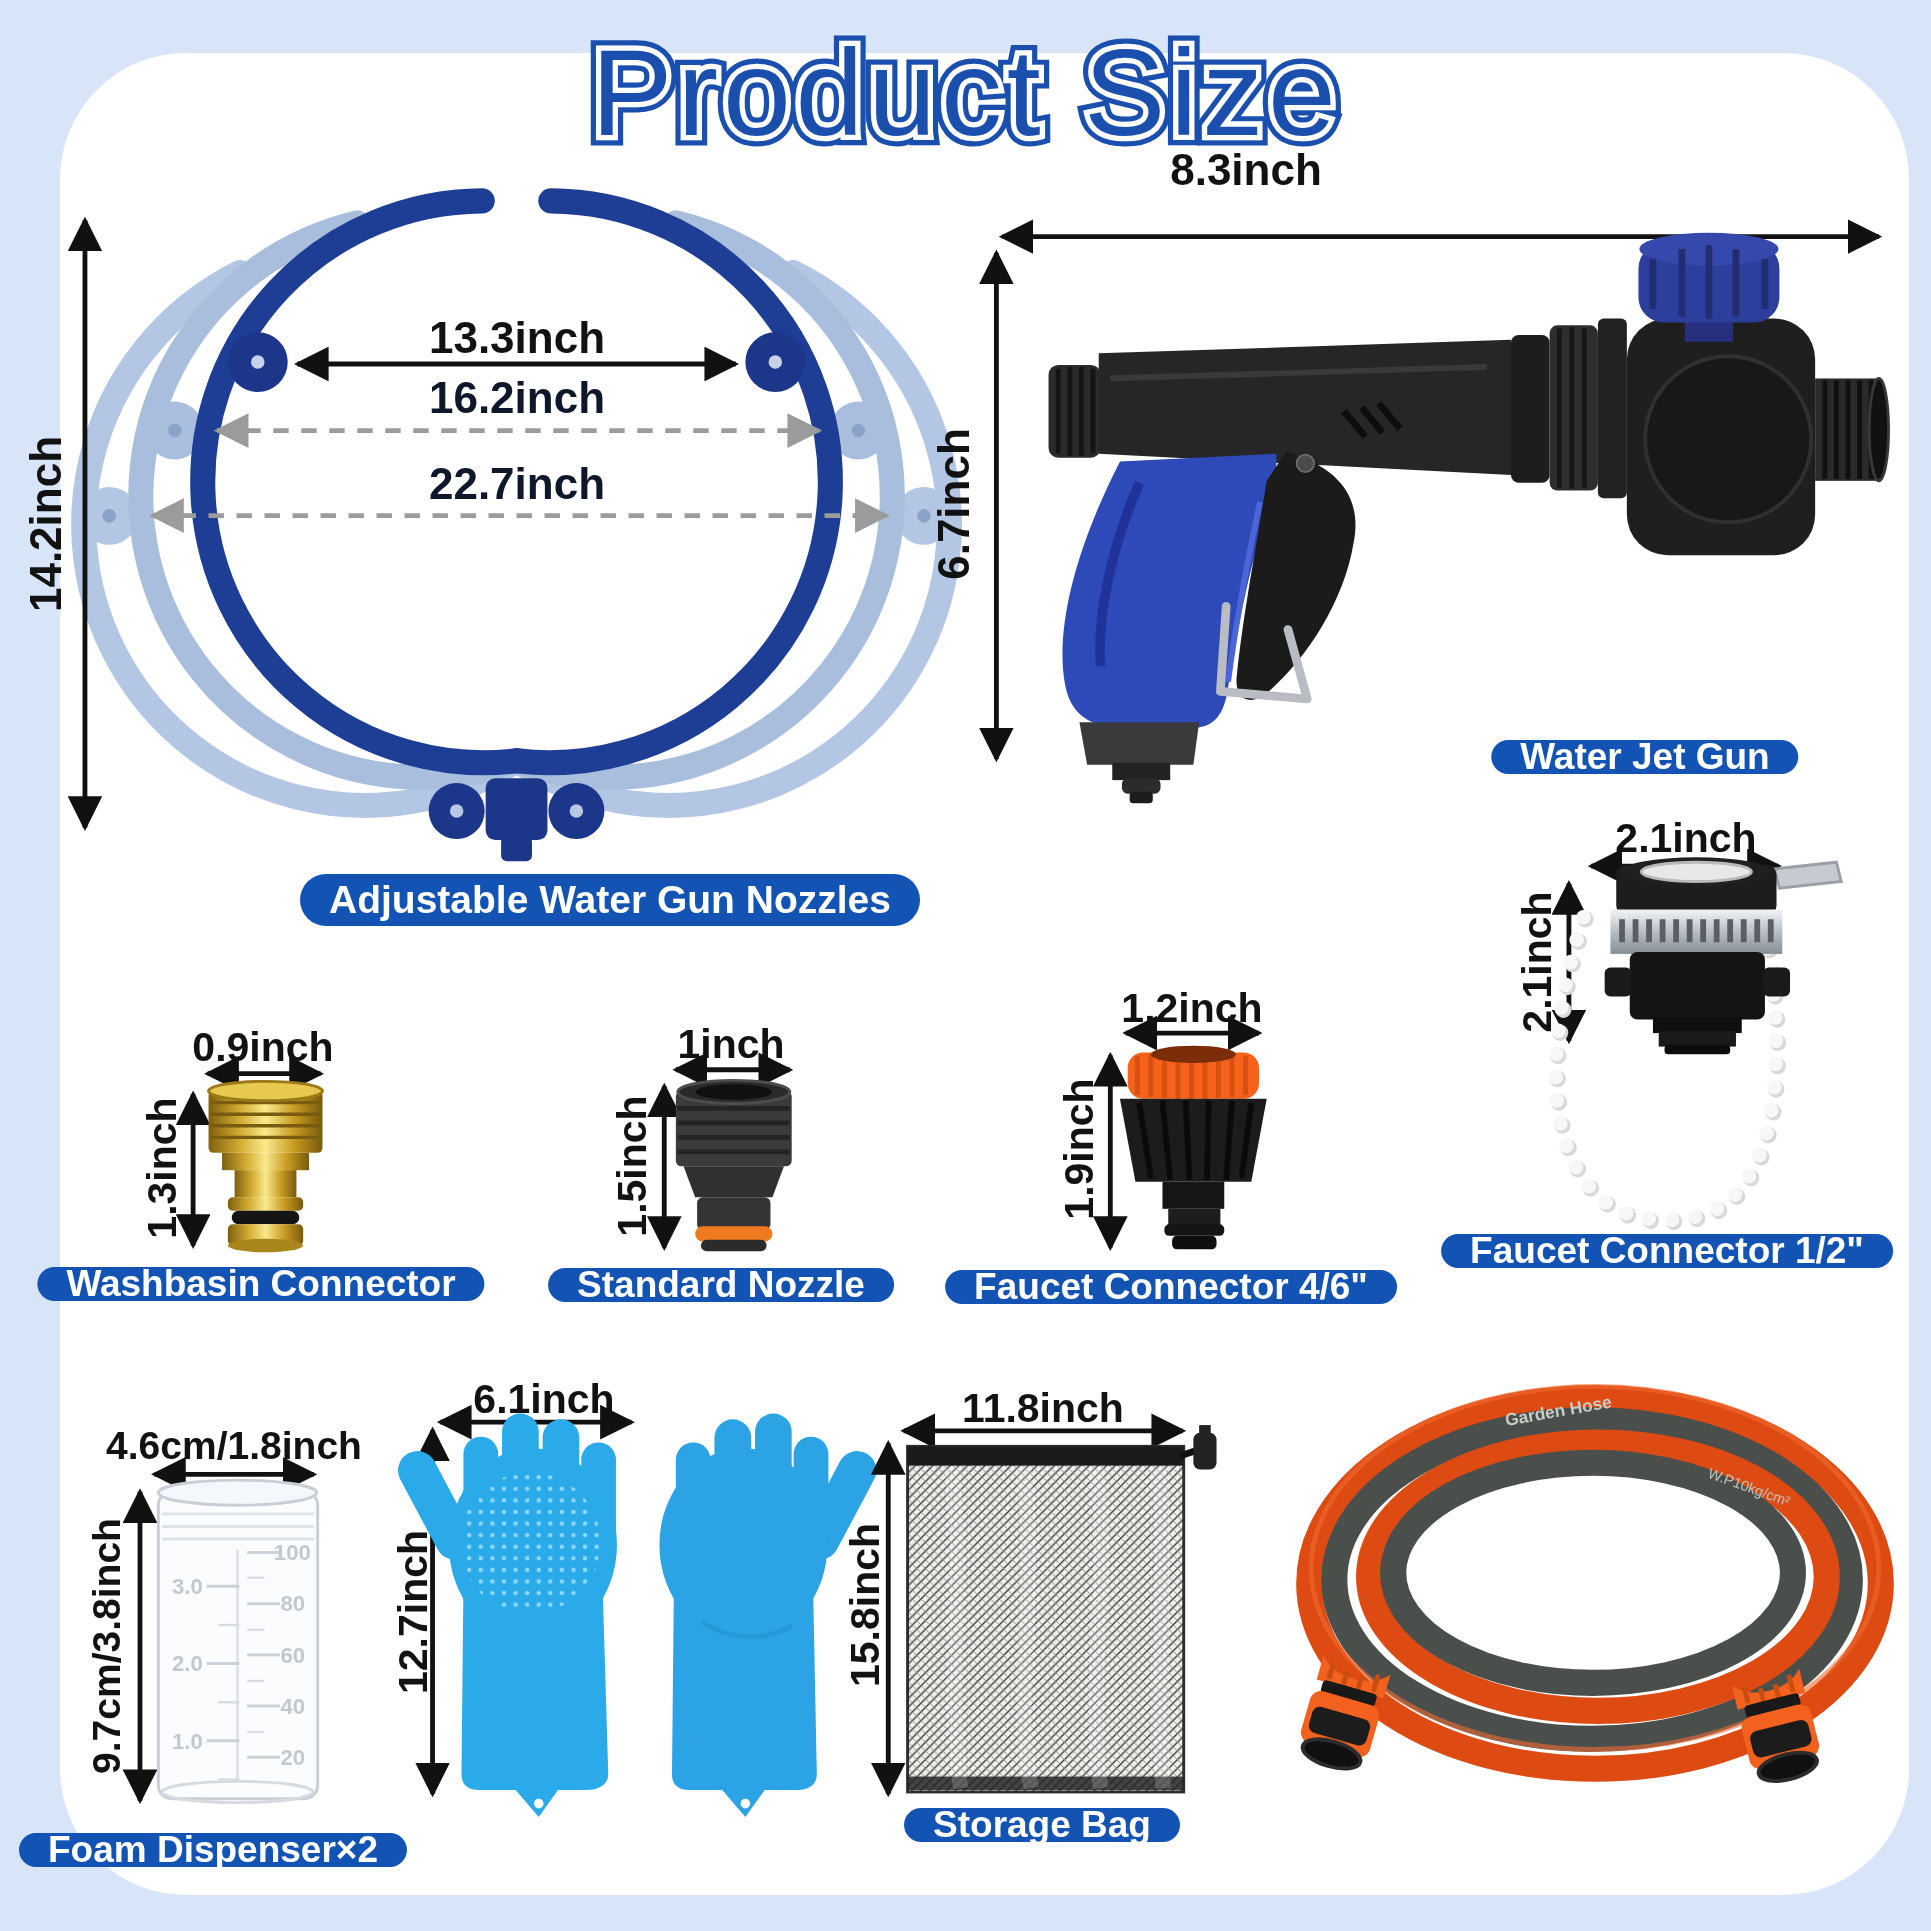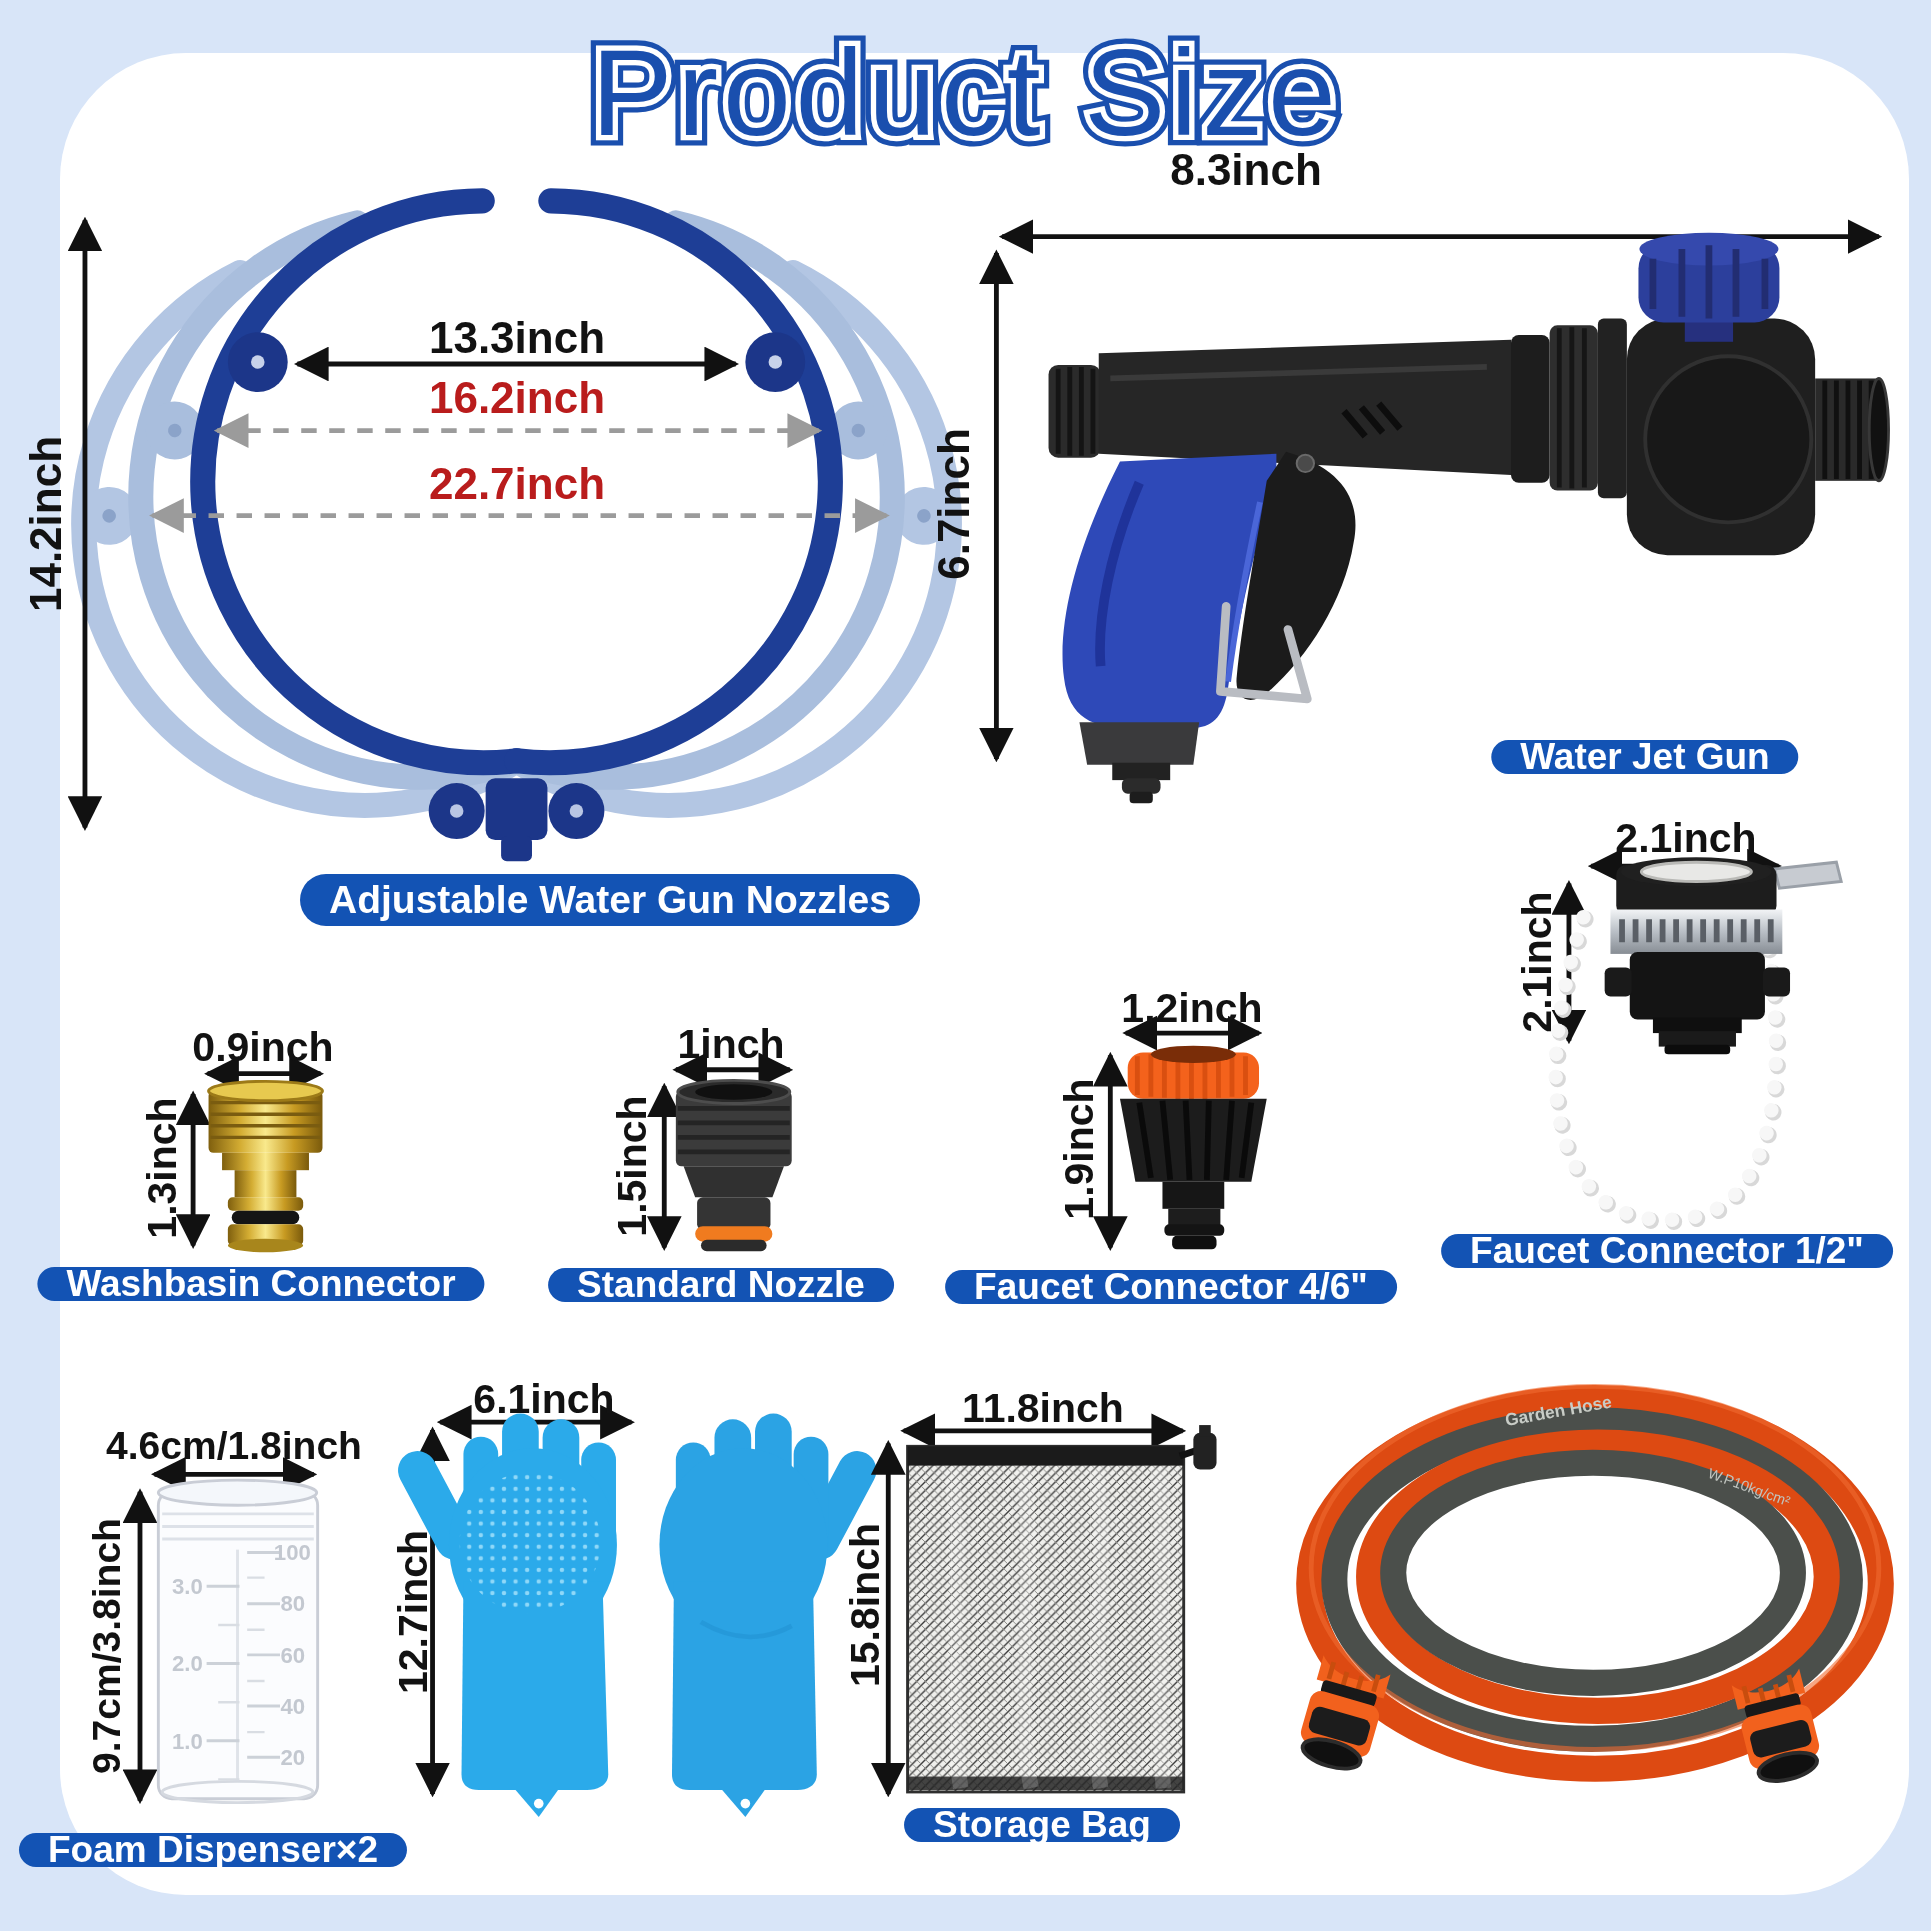--- a/index.html
+++ b/index.html
@@ -14,21 +14,21 @@
       font-size:122px;font-weight:400;letter-spacing:4.8px;white-space:nowrap;line-height:1;}
   .t-outer{-webkit-text-stroke:21px #1a4fae;color:#1a4fae;}
   .t-mid{-webkit-text-stroke:10.6px #ffffff;color:#ffffff;}
   .t-top{color:#1a4fae;}
 
   
   .dim{position:absolute;transform:translate(-50%,-50%);font-weight:700;font-size:44px;color:#121212;white-space:nowrap;line-height:1;}
   .dim.sm{font-size:41px;}
   .dim.xs{font-size:39px;}
   .dim.rot{transform:translate(-50%,-50%) rotate(-90deg);}
-  .dim.gray{color:#b91c1c;}
+  .dim.gray{color:#0f172a;}
 
   
   .pill{position:absolute;transform:translateX(-50%);display:inline-flex;align-items:center;justify-content:center;
         background:#1353b4;color:#ffffff;font-weight:700;border-radius:965px;padding:0 29px;
         white-space:nowrap;font-size:39px;height:52px;}
   .pill.md{font-size:37px;height:34px;}
   .pill.sm{font-size:35px;height:48px;}
 </style>
 </head>
 <body>

